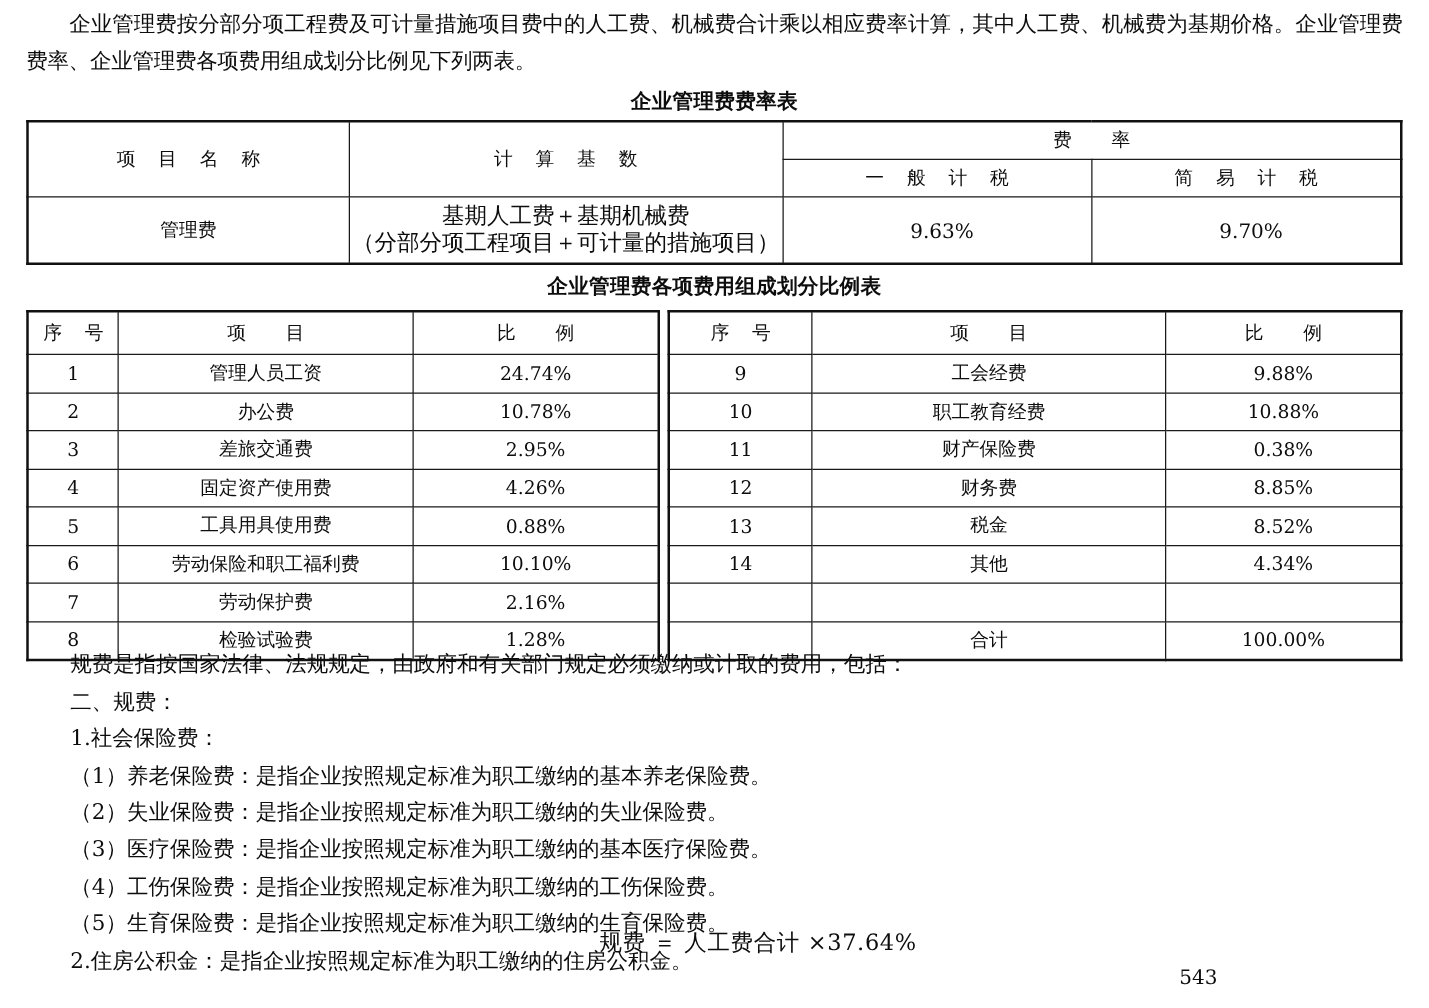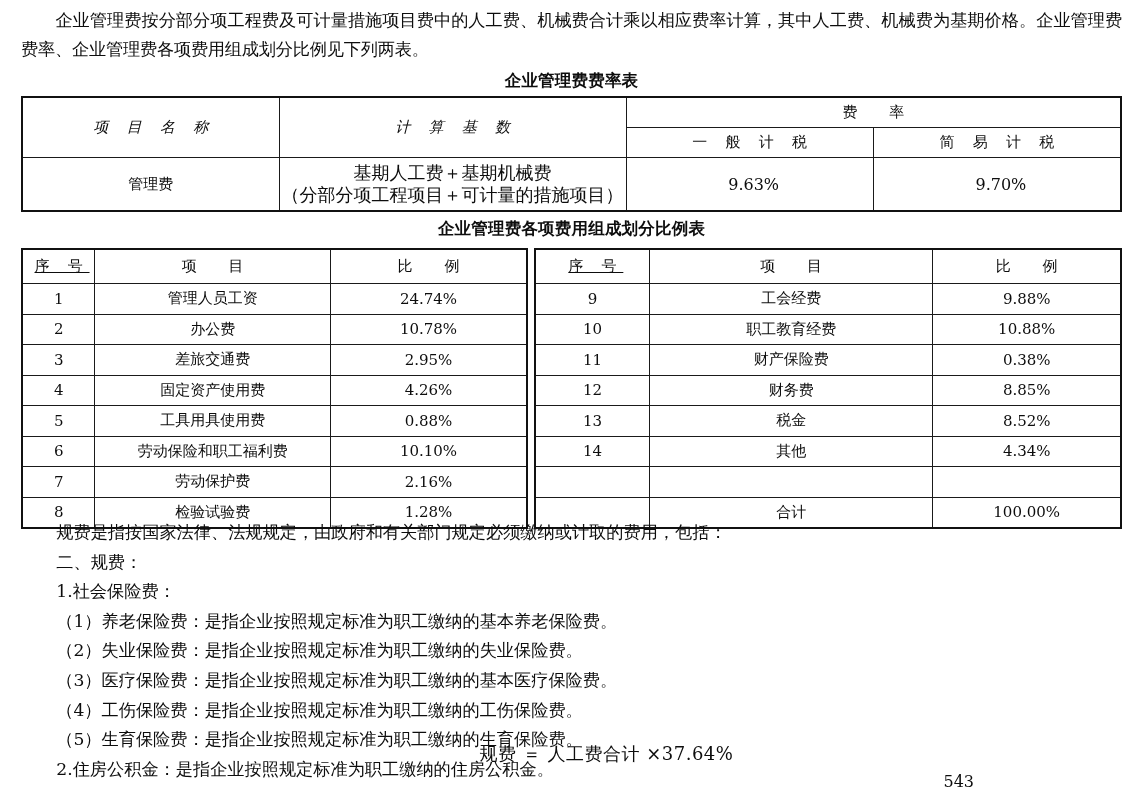--- a/index.html
+++ b/index.html
@@ -78,38 +78,38 @@
   
   #table-rate {
     left: 21px;
     top: 96px;
     width: 1101px;
   }
   #table-rate td { height: 29px; }
   #table-rate .c-name  { width: 268px; }
   #table-rate .c-base  { width: 292px; }
   #table-rate .c-sub   { width: 255px; }
-  #table-rate .hdr-tall { height: 58px; font-style: italic; }
+  #table-rate .hdr-tall { height: 58px; }
   #table-rate .base-cell {
     line-height: 22px;
     font-size: 18px;
     padding: 4px 2px;
   }
   #table-rate .base-cell .l2 { white-space: nowrap; }
   #table-rate .val { font-size: 16px; padding-left: 12px; }
 
   
   .split {
     top: 248px;
     font-size: 15px;
   }
   .split td { height: 29.5px; }
   #table-split-left  { left: 21px;  width: 507px; }
   #table-split-right { left: 534px; width: 588px; }
-  .split .c-no    { width: 66px; text-decoration: underline; }
+  .split .c-no    { width: 66px; }
   .split .c-item  { width: 241px; }
   .split .c-pct   { width: 197px; }
   #table-split-right .c-no   { width: 110px; }
   #table-split-right .c-item { width: 290px; }
   #table-split-right .c-pct  { width: 186px; }
   .split .hdr td { height: 33px; }
   .split .empty td { height: 29.5px; }
 
   
   .body-text {

